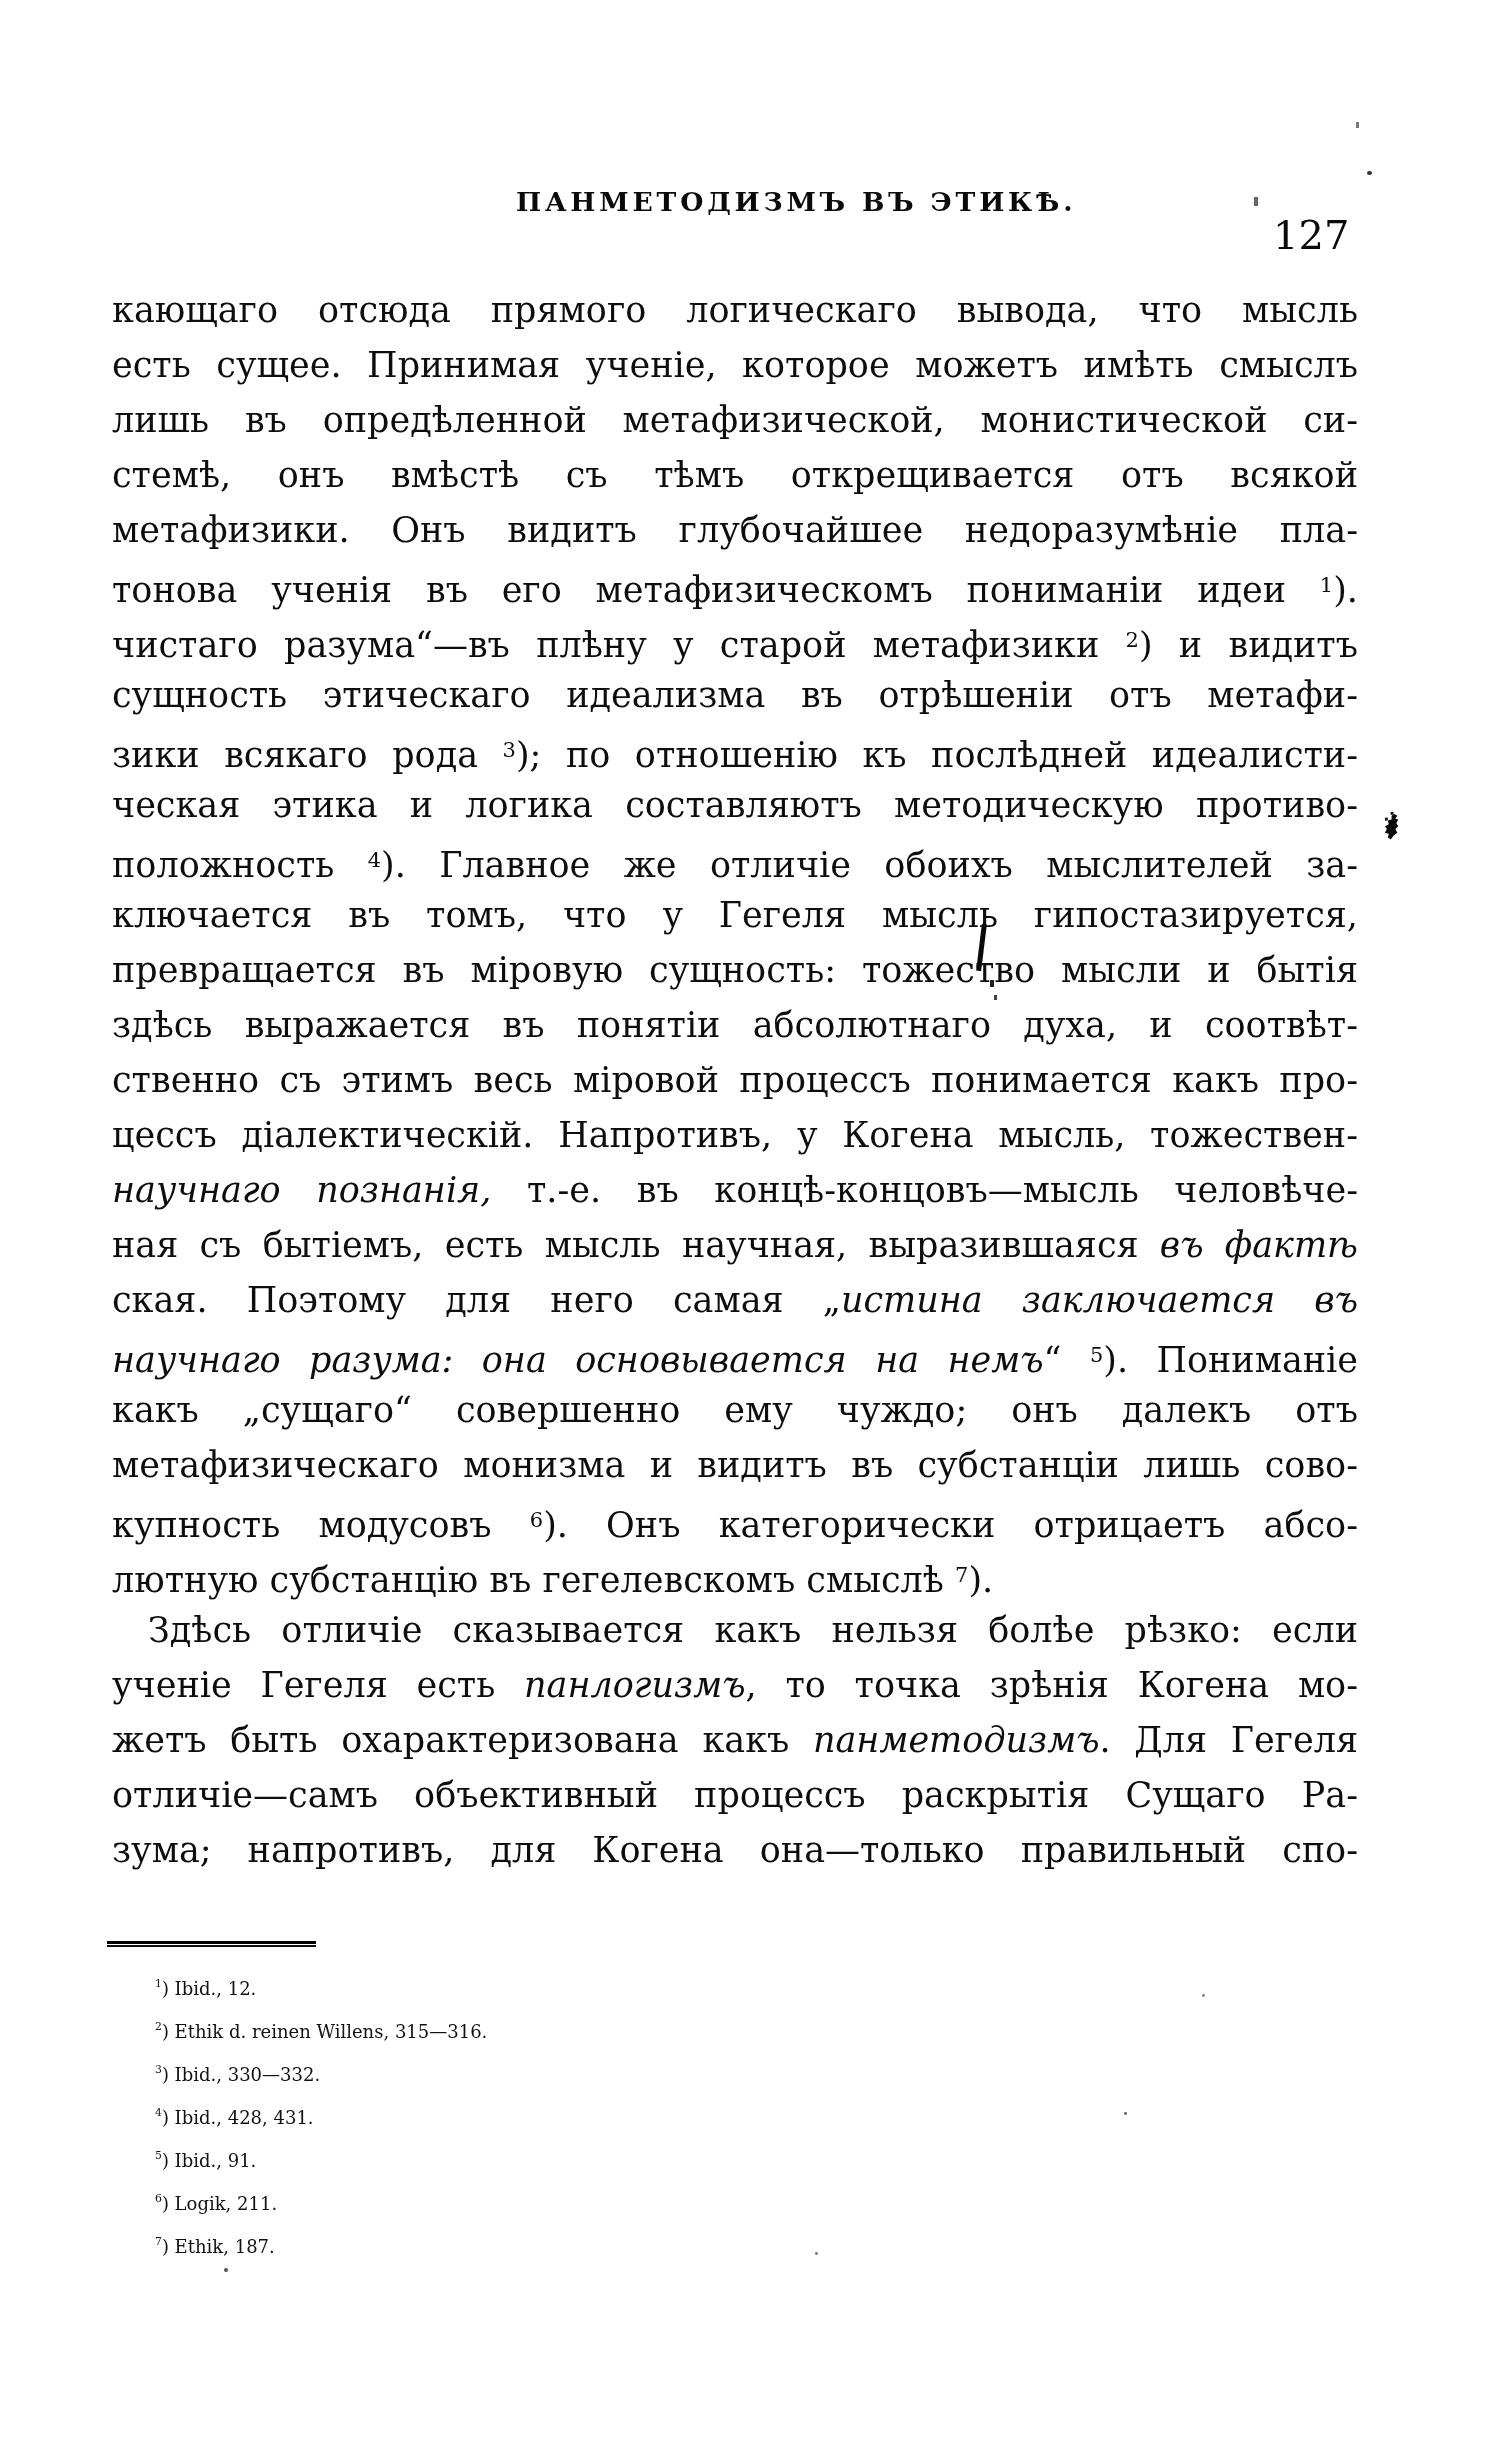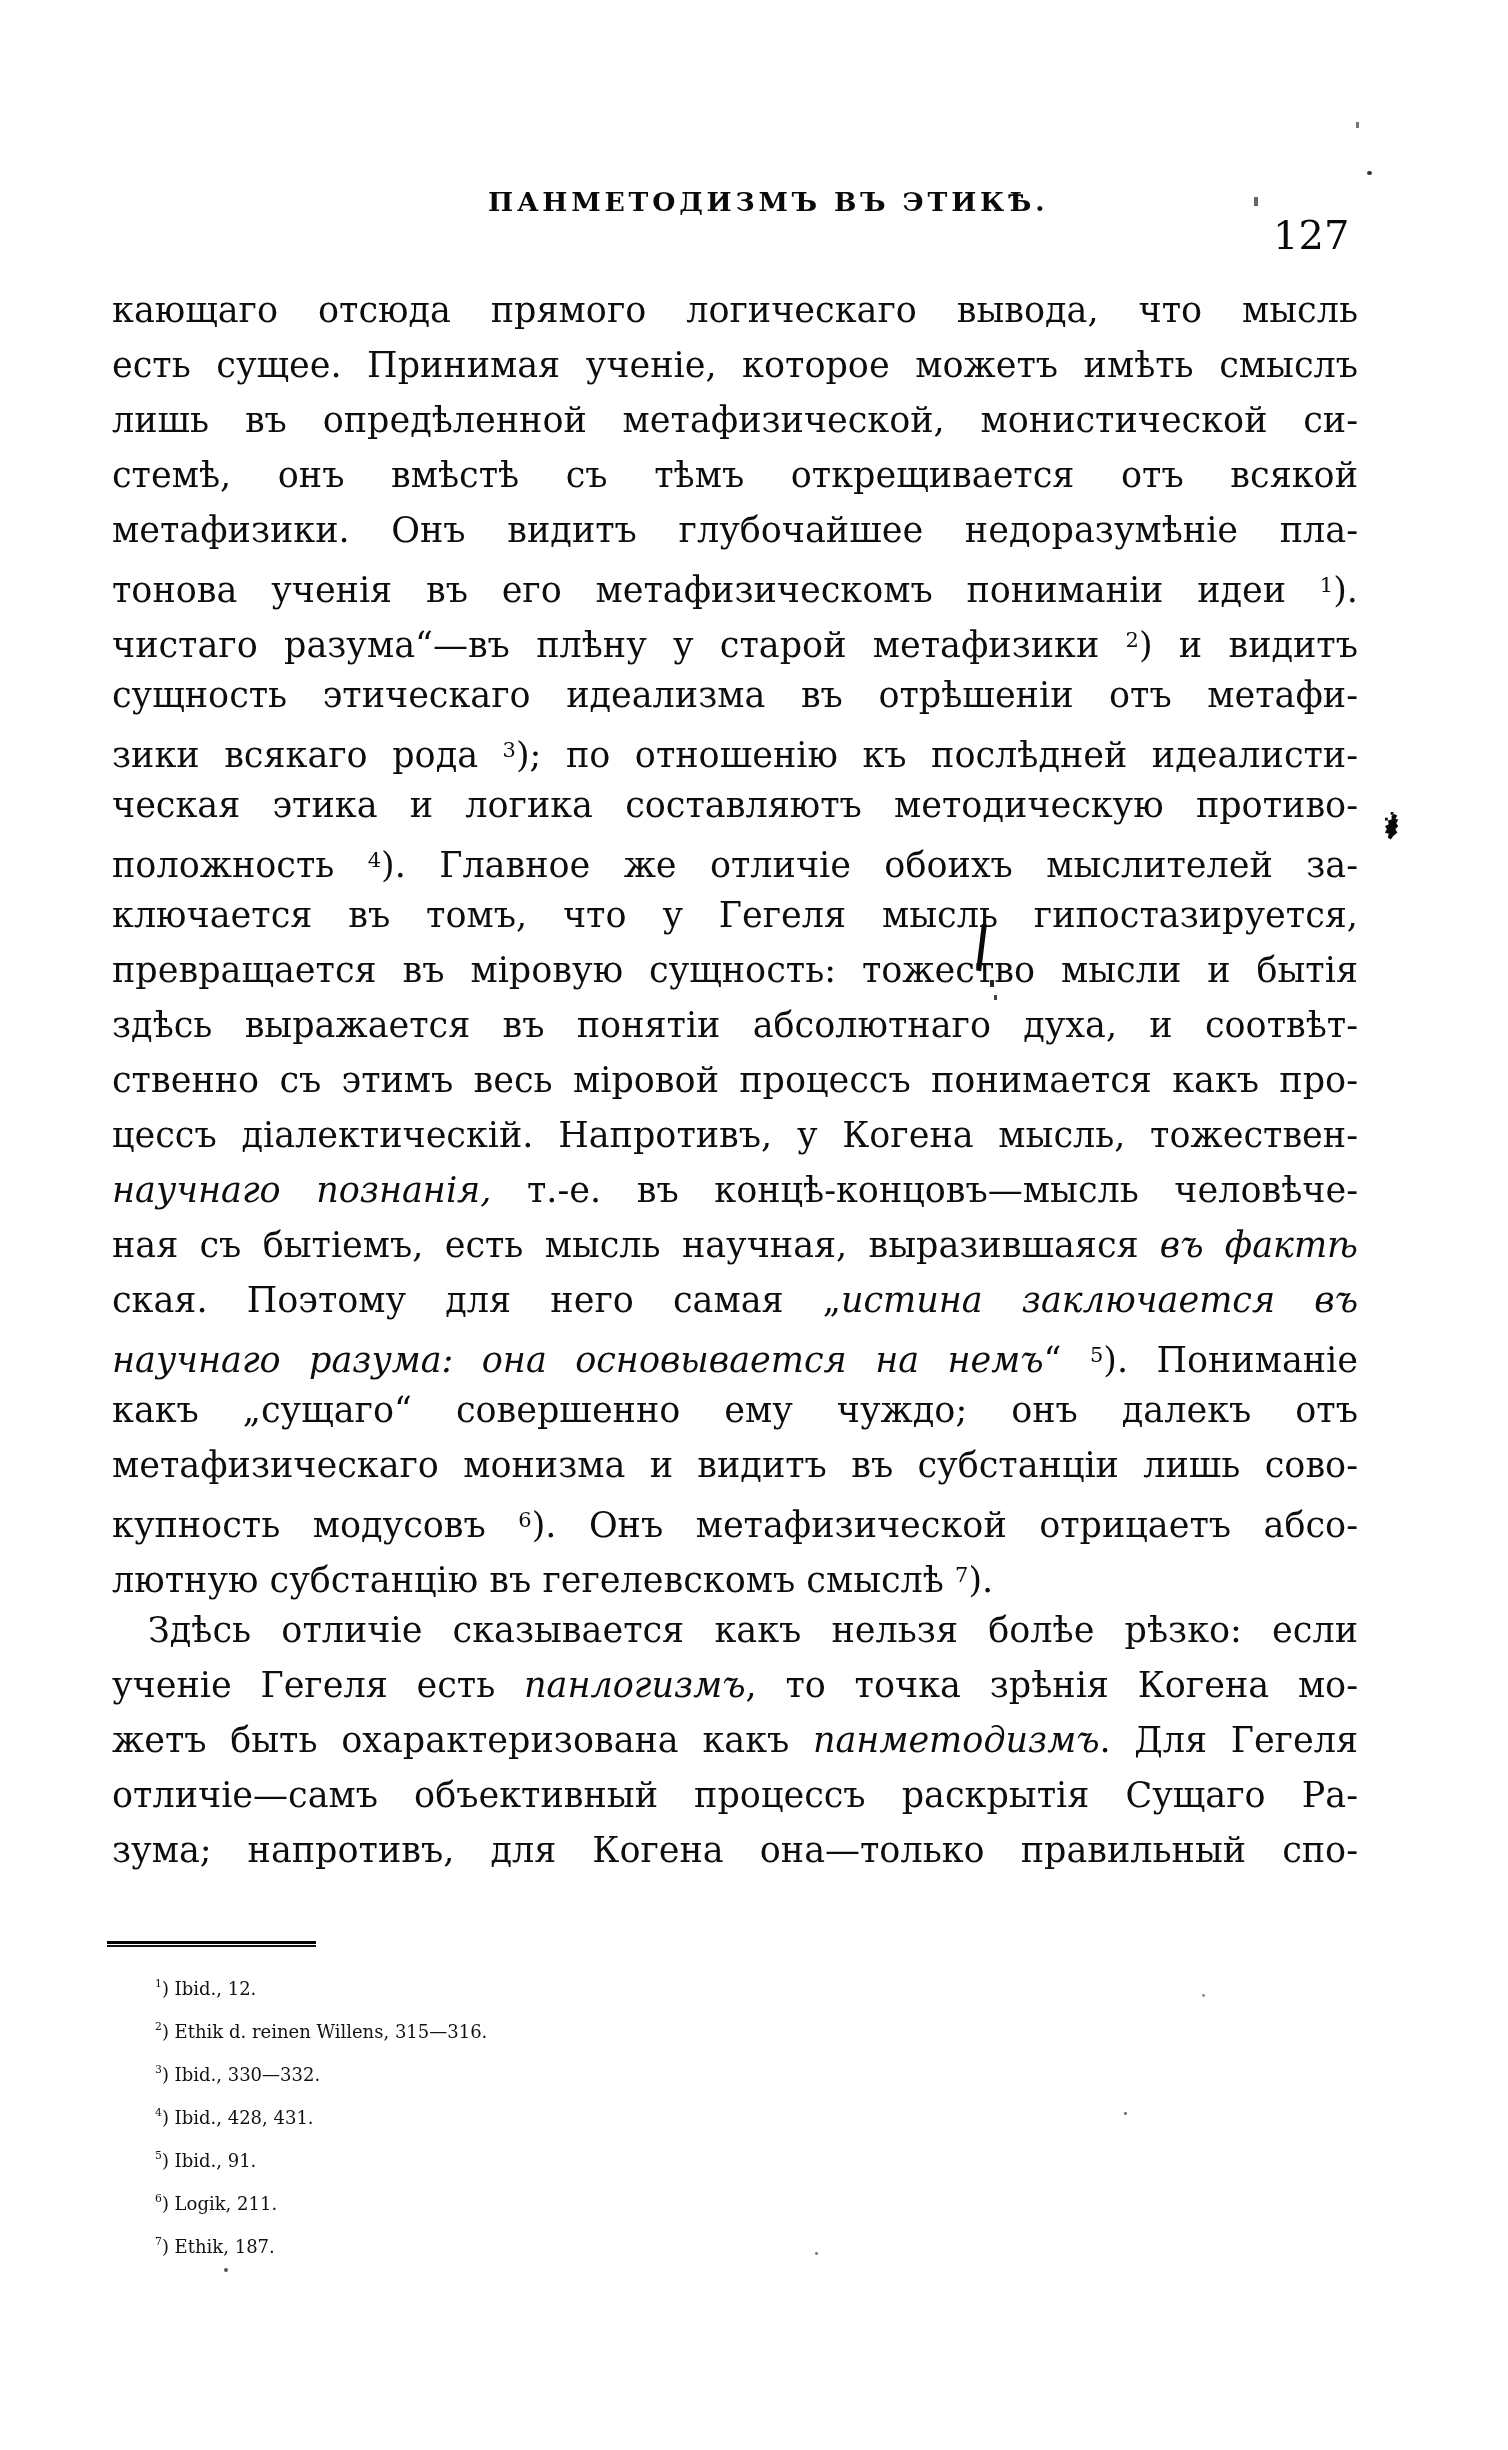--- a/index.html
+++ b/index.html
@@ -8,21 +8,21 @@
     width: 1508px;
     height: 2450px;
     background: #ffffff;
     color: #0d0d0d;
     font-family: "DejaVu Serif", "Liberation Serif", serif;
     overflow: hidden;
   }
   
   .running-head {
     position: absolute;
-    left: 488px;
+    left: 516px;
     top: 186px;
     font-size: 26.6px;
     font-weight: bold;
     letter-spacing: 3.8px;
     white-space: nowrap;
     color: #0a0a0a;
   }
   .page-num {
     position: absolute;
     left: 1273px;
@@ -118,21 +118,21 @@
       <div class="line"><span>превращается въ міровую сущность: тожество мысли и бытія</span></div>
       <div class="line"><span>здѣсь выражается въ понятіи абсолютнаго духа, и соотвѣт-</span></div>
       <div class="line"><span>ственно съ этимъ весь міровой процессъ понимается какъ про-</span></div>
       <div class="line"><span>цессъ діалектическій. Напротивъ, у Когена мысль, тожествен-</span></div>
       <div class="line"><span class="it">научнаго познанія,</span><span> т.-е. въ концѣ-концовъ—мысль человѣче-</span></div>
       <div class="line"><span>ная съ  бытіемъ, есть мысль научная, выразившаяся </span><span class="it">въ фактѣ</span></div>
       <div class="line"><span>ская. Поэтому для него самая „</span><span class="it">истина заключается въ признаніи</span></div>
       <div class="line"><span class="it">научнаго разума: она основывается на немъ</span><span>“ </span><span class="sup">5</span><span>). Пониманіе мысли</span></div>
       <div class="line"><span>какъ „сущаго“ совершенно ему чуждо; онъ далекъ отъ</span></div>
       <div class="line"><span>метафизическаго монизма и видитъ въ субстанціи лишь сово-</span></div>
-      <div class="line"><span>купность модусовъ </span><span class="sup">6</span><span>). Онъ метафизической отрицаетъ абсо-</span></div>
+      <div class="line"><span>купность модусовъ </span><span class="sup">6</span><span>). Онъ категорически отрицаетъ абсо-</span></div>
       <div class="line no-just"><span>лютную субстанцію въ гегелевскомъ смыслѣ </span><span class="sup">7</span><span>).</span></div>
       <div class="line indent"><span>Здѣсь отличіе сказывается какъ нельзя болѣе рѣзко: если</span></div>
       <div class="line"><span>ученіе Гегеля есть </span><span class="it">панлогизмъ</span><span>, то точка зрѣнія Когена мо-</span></div>
       <div class="line"><span>жетъ быть охарактеризована какъ </span><span class="it">панметодизмъ</span><span>. Для Гегеля</span></div>
       <div class="line"><span>отличіе—самъ объективный процессъ раскрытія Сущаго Ра-</span></div>
       <div class="line"><span>зума; напротивъ, для Когена она—только правильный спо-</span></div>
     </div>
 
   <div class="fn-rule"></div>
   <div class="footnotes">

